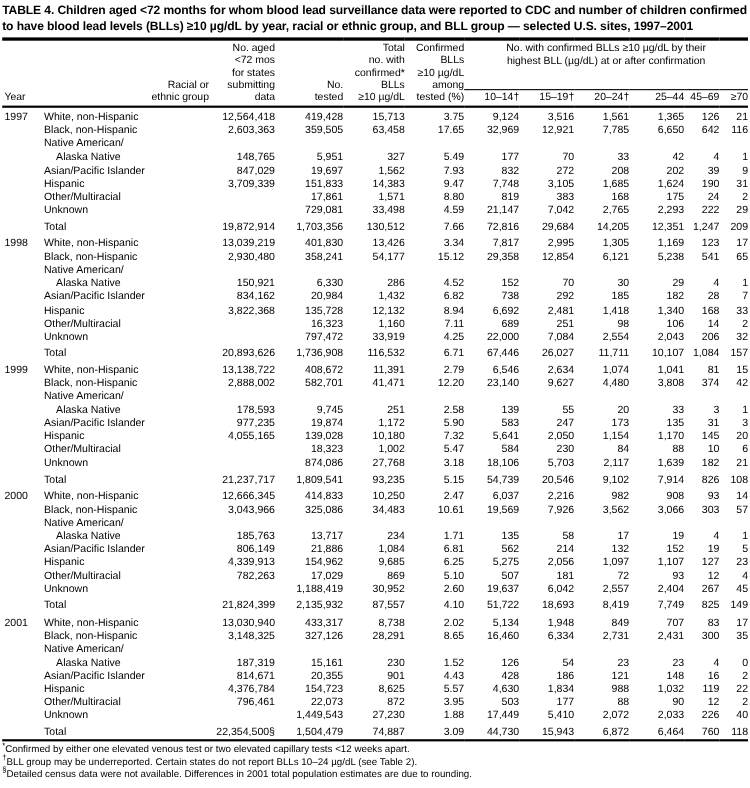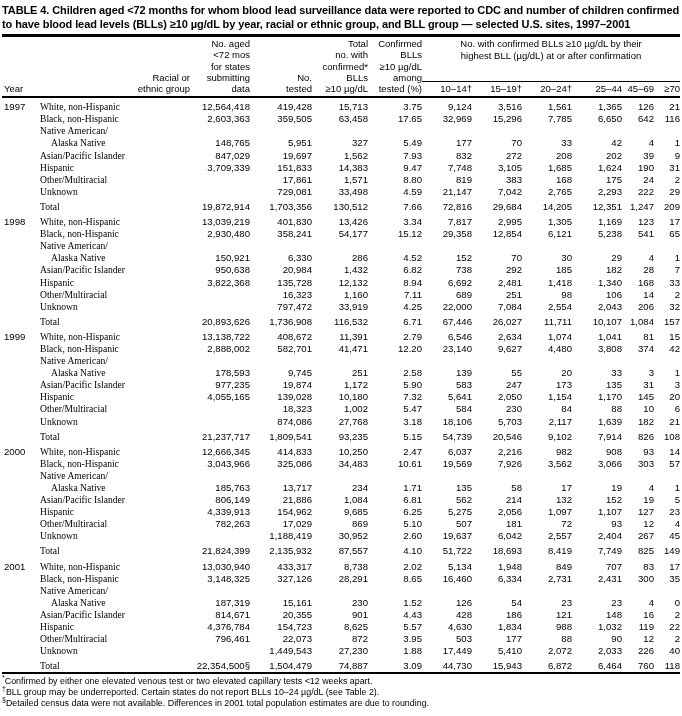--- a/index.html
+++ b/index.html
@@ -41,21 +41,21 @@
     text-align: center;
     padding-bottom: 20px;
   }
   tbody td {
     font-size: 9.6px;
     line-height: 12.1px;
     padding: 0;
     overflow: hidden;
   }
   .c-year  { text-align: left; padding-left: 2px; margin-top: 35px; }
-  .c-group { text-align: left; font-family: Liberation Serif, serif; }
+  .c-group { text-align: left; }
   .c-group.indent { padding-left: 11px; }
   .c-num   { text-align: right; }
   tr.sec-first td { padding-top: 3px; }
   tr.total-row td { padding-top: 3px; }
   .footnotes {
     margin-top: 2px;
     font-size: 8.9px;
     line-height: 11px;
   }
   .footnotes .fn-marker {
@@ -137,21 +137,21 @@
           <td class="c-num">21</td>
         </tr>
         <tr>
           <td class="c-year"></td>
           <td class="c-group">Black, non-Hispanic</td>
           <td class="c-num">2,603,363</td>
           <td class="c-num">359,505</td>
           <td class="c-num">63,458</td>
           <td class="c-num">17.65</td>
           <td class="c-num">32,969</td>
-          <td class="c-num">15,296</td>
+          <td class="c-num">12,921</td>
           <td class="c-num">7,785</td>
           <td class="c-num">6,650</td>
           <td class="c-num">642</td>
           <td class="c-num">116</td>
         </tr>
         <tr>
           <td class="c-year"></td>
           <td class="c-group">Native American/</td>
           <td class="c-num"></td>
           <td class="c-num"></td>
@@ -300,21 +300,21 @@
           <td class="c-num">152</td>
           <td class="c-num">70</td>
           <td class="c-num">30</td>
           <td class="c-num">29</td>
           <td class="c-num">4</td>
           <td class="c-num">1</td>
         </tr>
         <tr>
           <td class="c-year"></td>
           <td class="c-group">Asian/Pacific Islander</td>
-          <td class="c-num">950,638</td>
+          <td class="c-num">834,162</td>
           <td class="c-num">20,984</td>
           <td class="c-num">1,432</td>
           <td class="c-num">6.82</td>
           <td class="c-num">738</td>
           <td class="c-num">292</td>
           <td class="c-num">185</td>
           <td class="c-num">182</td>
           <td class="c-num">28</td>
           <td class="c-num">7</td>
         </tr>

